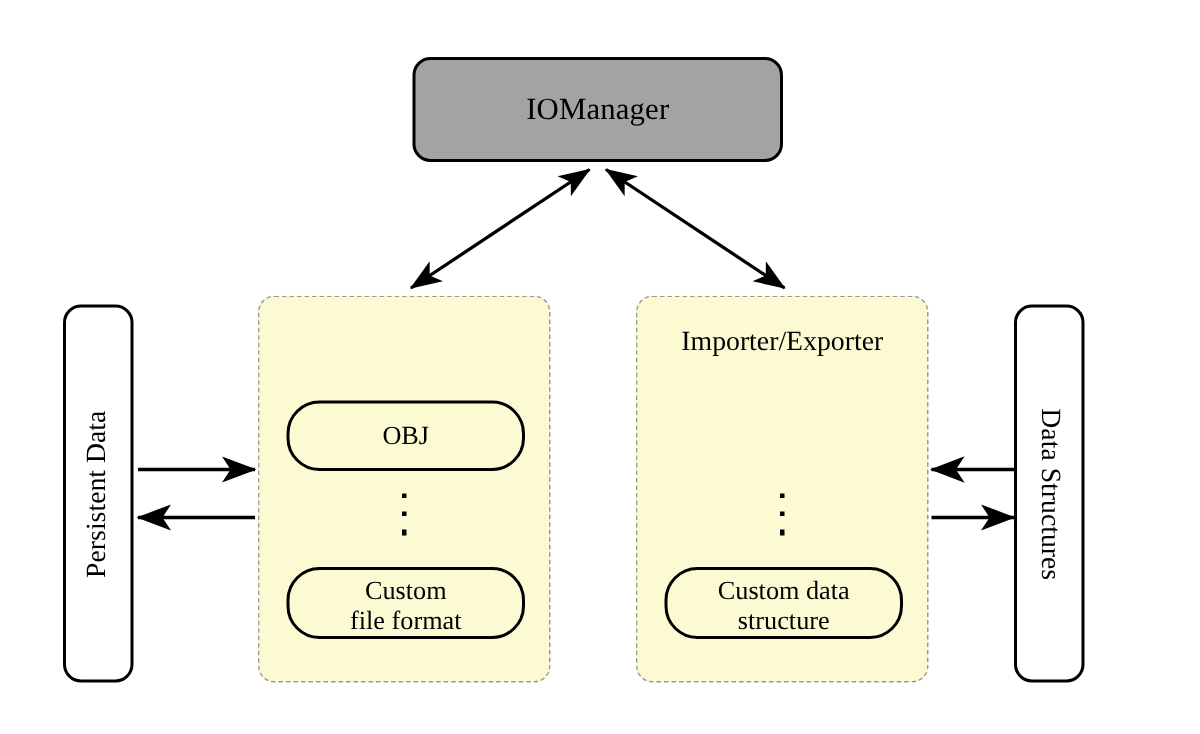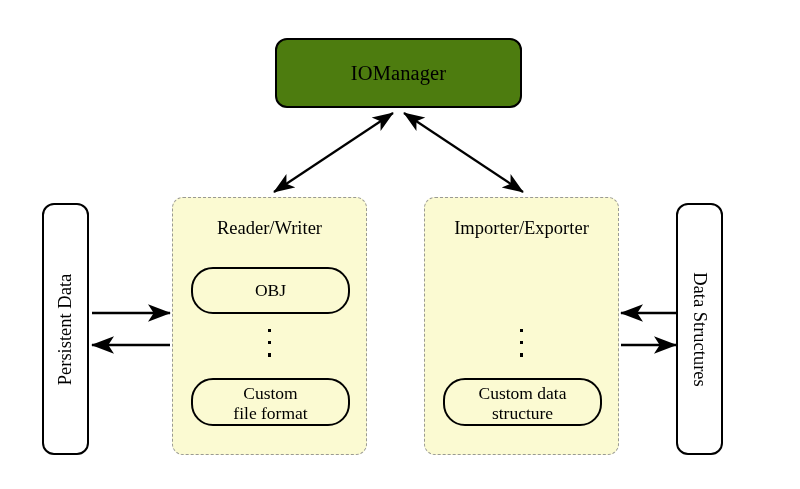--- a/index.html
+++ b/index.html
@@ -24,21 +24,21 @@
   }
 
   
   .manager-box {
     position: absolute;
     left: 275px;
     top: 38px;
     width: 247px;
     height: 70px;
     box-sizing: border-box;
-    background: #4d7c0f;
+    background: #a3a3a3;
     border: 2.6px solid #000000;
     border-radius: 12px;
     display: flex;
     align-items: center;
     justify-content: center;
   }
   .manager-label {
     font-size: 20.5px;
     letter-spacing: 0.1px;
     white-space: nowrap;
@@ -142,21 +142,20 @@
 </head>
 <body>
 
 <div id="stage">
 
   <div class="manager-box">
     <span class="manager-label">IOManager</span>
   </div>
 
   <div class="group-panel left">
-    <div class="group-title">Reader/Writer</div>
 
     <div class="item-box top">
       <span>OBJ</span>
     </div>
 
     <div class="vdots">
       <i></i>
         <i></i>
         <i></i>
     </div>

